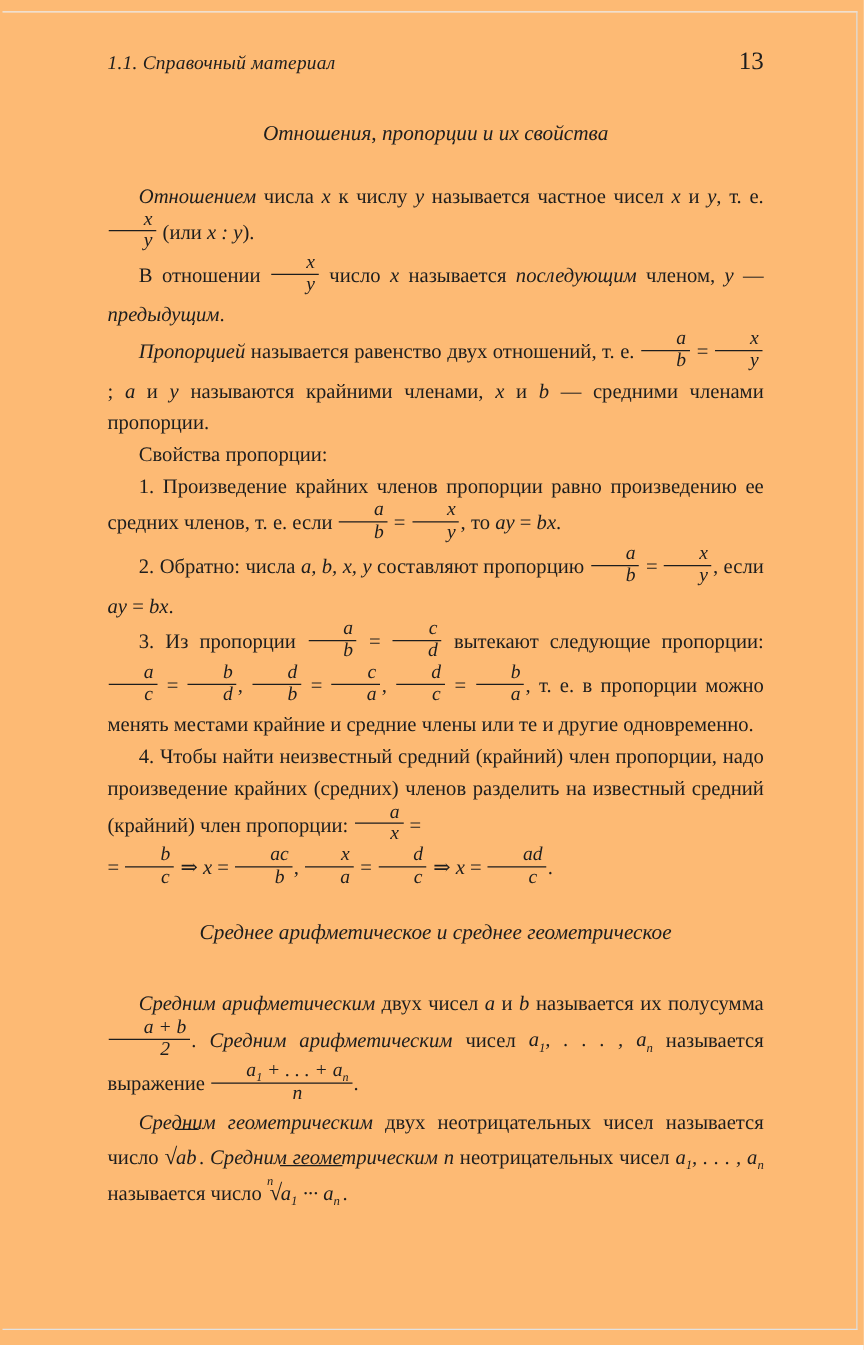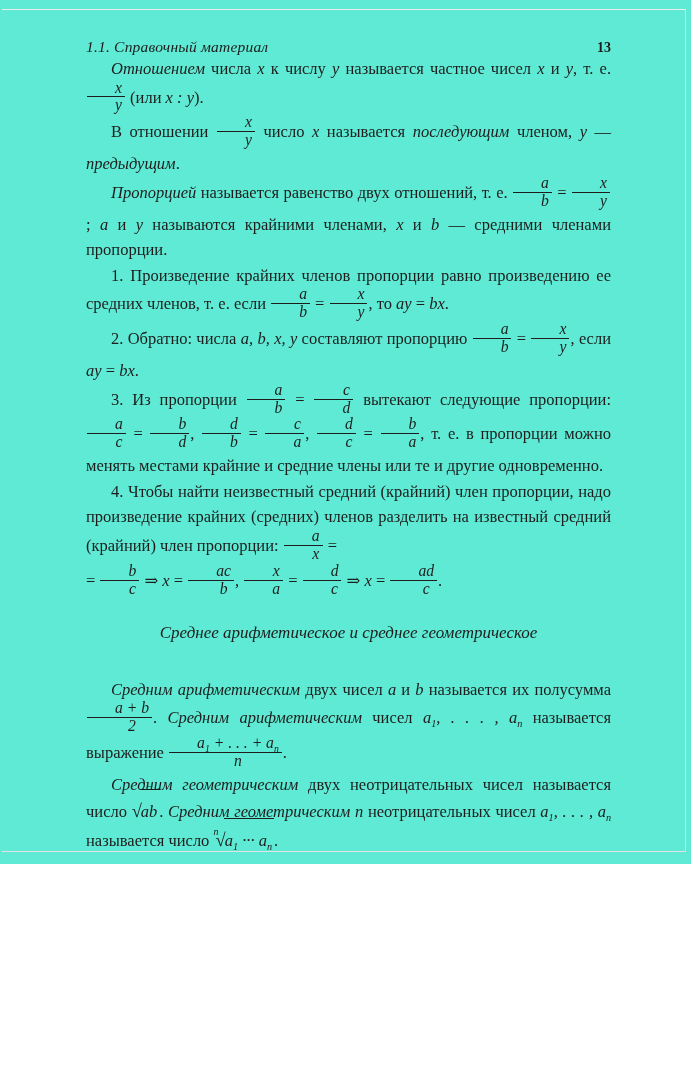--- a/index.html
+++ b/index.html
@@ -5,42 +5,42 @@
   * { box-sizing: border-box; }
   html, body { margin: 0; padding: 0; }
   body {
     background: #ffffff;
     font-family: "Liberation Serif", "DejaVu Serif", serif;
     color: #1d1d1d;
   }
   .page {
     position: relative;
     width: 691px;
-    height: 864px;
-    background: #5eead4;
+    height: 1076px;
+    background: #fdba74;
     overflow: hidden;
     margin: 0 auto;
   }
   .scan-frame {
     position: absolute;
     top: 9px; right: 5px; bottom: 12px; left: 2px;
     border-top: 1px solid #ececec;
     border-right: 1px solid #dcdcdc;
     border-bottom: 1px solid #e2e2e2;
     pointer-events: none;
   }
   .inner { padding: 38px 80px 0 86px; }
 
   .running-head {
     display: flex;
     justify-content: space-between;
     align-items: baseline;
   }
   .rh-title { font-style: italic; font-size: 15.5px; letter-spacing: 0.2px; }
-  .rh-num  { font-weight: bold; font-size: 14px; }
+  .rh-num  { font-weight: normal; font-size: 20px; }
 
   .sec-title {
     font-style: italic;
     font-weight: normal;
     text-align: center;
     font-size: 17px;
     margin: 36px 0 27px;
   }
   .sec-title.second { margin: 23px 0 34px; }
 
@@ -88,24 +88,26 @@
   <div class="scan-frame"></div>
   <div class="inner">
 
     <header class="running-head">
       <span class="rh-title">1.1. Справочный материал</span>
       <span class="rh-num">13</span>
     </header>
 
     <main>
       <section>
+        <h2 class="sec-title">Отношения, пропорции и их свойства</h2>
         <div>
             <p class="para"><em>Отношением</em> числа <span class="mi">x</span> к числу <span class="mi">y</span> называется частное чисел <span class="mi">x</span> и <span class="mi">y</span>, т. е. <span class="frac"><span class="num">x</span><span class="den">y</span></span> (или <span class="mi">x : y</span>).</p>
             <p class="para">В отношении <span class="frac"><span class="num">x</span><span class="den">y</span></span> число <span class="mi">x</span> называется <em>последующим</em> членом, <span class="mi">y</span> — <em>предыдущим</em>.</p>
             <p class="para"><em>Пропорцией</em> называется равенство двух отношений, т. е. <span class="frac"><span class="num">a</span><span class="den">b</span></span>&nbsp;=&nbsp;<span class="frac"><span class="num">x</span><span class="den">y</span></span>; <span class="mi">a</span> и <span class="mi">y</span> называются крайними членами, <span class="mi">x</span> и <span class="mi">b</span> — средними членами пропорции.</p>
+            <p class="para">Свойства пропорции:</p>
             <p class="para">1. Произведение крайних членов пропорции равно произведению ее средних членов, т. е. если <span class="frac"><span class="num">a</span><span class="den">b</span></span>&nbsp;=&nbsp;<span class="frac"><span class="num">x</span><span class="den">y</span></span>, то <span class="mi">ay</span>&nbsp;=&nbsp;<span class="mi">bx</span>.</p>
             <p class="para">2. Обратно: числа <span class="mi">a, b, x, y</span> составляют пропорцию <span class="frac"><span class="num">a</span><span class="den">b</span></span>&nbsp;=&nbsp;<span class="frac"><span class="num">x</span><span class="den">y</span></span>, если <span class="mi">ay</span>&nbsp;=&nbsp;<span class="mi">bx</span>.</p>
             <p class="para">3. Из пропорции <span class="frac"><span class="num">a</span><span class="den">b</span></span>&nbsp;=&nbsp;<span class="frac"><span class="num">c</span><span class="den">d</span></span> вытекают следующие пропорции: <span class="frac"><span class="num">a</span><span class="den">c</span></span>&nbsp;=&nbsp;<span class="frac"><span class="num">b</span><span class="den">d</span></span>, <span class="frac"><span class="num">d</span><span class="den">b</span></span>&nbsp;=&nbsp;<span class="frac"><span class="num">c</span><span class="den">a</span></span>, <span class="frac"><span class="num">d</span><span class="den">c</span></span>&nbsp;=&nbsp;<span class="frac"><span class="num">b</span><span class="den">a</span></span>, т. е. в пропорции можно менять местами крайние и средние члены или те и другие одновременно.</p>
             <p class="para">4. Чтобы найти неизвестный средний (крайний) член пропорции, надо произведение крайних (средних) членов разделить на известный средний (крайний) член пропорции: <span class="frac"><span class="num">a</span><span class="den">x</span></span>&nbsp;=<br>=&nbsp;<span class="frac"><span class="num">b</span><span class="den">c</span></span>&nbsp;⇒&nbsp;<span class="mi">x</span>&nbsp;=&nbsp;<span class="frac"><span class="num">ac</span><span class="den">b</span></span>, <span class="frac"><span class="num">x</span><span class="den">a</span></span>&nbsp;=&nbsp;<span class="frac"><span class="num">d</span><span class="den">c</span></span>&nbsp;⇒&nbsp;<span class="mi">x</span>&nbsp;=&nbsp;<span class="frac"><span class="num">ad</span><span class="den">c</span></span>.</p>
           </div>
       </section>
 
       <section>
         <h2 class="sec-title second">Среднее арифметическое и среднее геометрическое</h2>
         <div>

